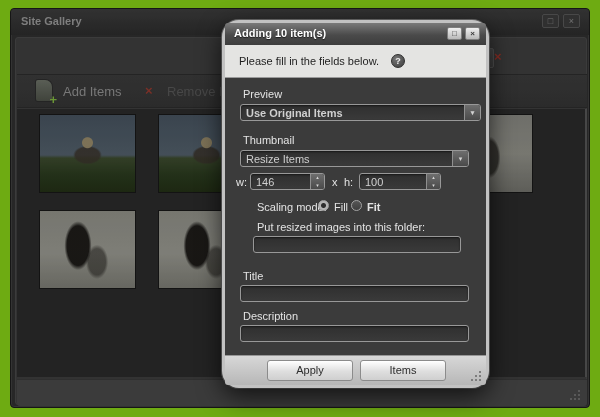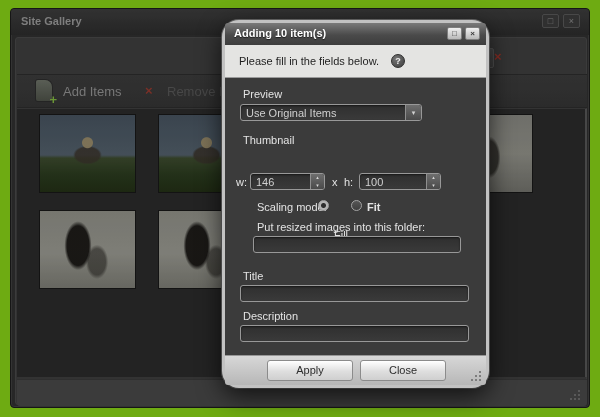--- a/index.html
+++ b/index.html
@@ -182,26 +182,30 @@
     </div>
 
     <div class="dlg-info">
       <span>Please fill in the fields below.</span>
       <span class="help">?</span>
     </div>
 
     <div class="dlg-content">
 
       <span class="lbl" style="left:18px;top:10px;">Preview</span>
-      <div class="field" style="left:15px;top:26px;width:182px;">
+      <div class="field" style="left:15px;top:26px;width:241px;font-weight:bold;">
         <span class="sel-text">Use Original Items</span>
         <span class="dd-btn"><i>▾</i></span>
       </div>
 
       <span class="lbl" style="left:18px;top:56px;">Thumbnail</span>
+      <div class="field" style="left:15px;top:72px;width:229px;">
+        <span class="sel-text">Resize Items</span>
+        <span class="dd-btn"><i>▾</i></span>
+      </div>
 
       <span class="lbl" style="left:11px;top:98px;">w:</span>
       <div class="spinner" style="left:25px;top:95px;width:75px;">
         <input class="spin-input" value="146" style="">
         <span class="spin-btns">
             <i class="up">▴</i>
             <i class="dn">▾</i>
           </span>
       </div>
       <span class="lbl" style="left:107px;top:98px;">x</span>
@@ -209,36 +213,36 @@
       <div class="spinner" style="left:134px;top:95px;width:82px;">
         <input class="spin-input" value="100" style="">
         <span class="spin-btns">
             <i class="up">▴</i>
             <i class="dn">▾</i>
           </span>
       </div>
 
       <span class="lbl" style="left:32px;top:123px;">Scaling mode:</span>
       <span class="radio checked" style="left:93px;top:122px;"></span>
-      <span class="lbl" style="left:109px;top:123px;margin-top:28px;">Fill</span>
+      <span class="lbl" style="left:109px;top:123px;">Fill</span>
       <span class="radio" style="left:126px;top:122px;"></span>
       <span class="lbl" style="left:142px;top:123px;font-weight:bold;">Fit</span>
 
       <span class="lbl" style="left:32px;top:143px;">Put resized images into this folder:</span>
       <input class="tinput" style="left: 28px; top: 158px; width: 208px;" value="">
 
       <span class="lbl" style="left:18px;top:192px;">Title</span>
       <input class="tinput" style="left: 15px; top: 207px; width: 229px;" value="">
 
       <span class="lbl" style="left:18px;top:232px;">Description</span>
       <input class="tinput" style="left: 15px; top: 247px; width: 229px;" value="">
     </div>
 
     <div class="dlg-footer">
       <div class="dlg-button btn-apply">Apply</div>
-      <div class="dlg-button btn-close">Close</div>
+      <div class="dlg-button btn-close">Items</div>
       <div class="grip dlg-grip">
           <i></i>
         </div>
     </div>
   </div>
 
 </div>
 
 </body></html>

